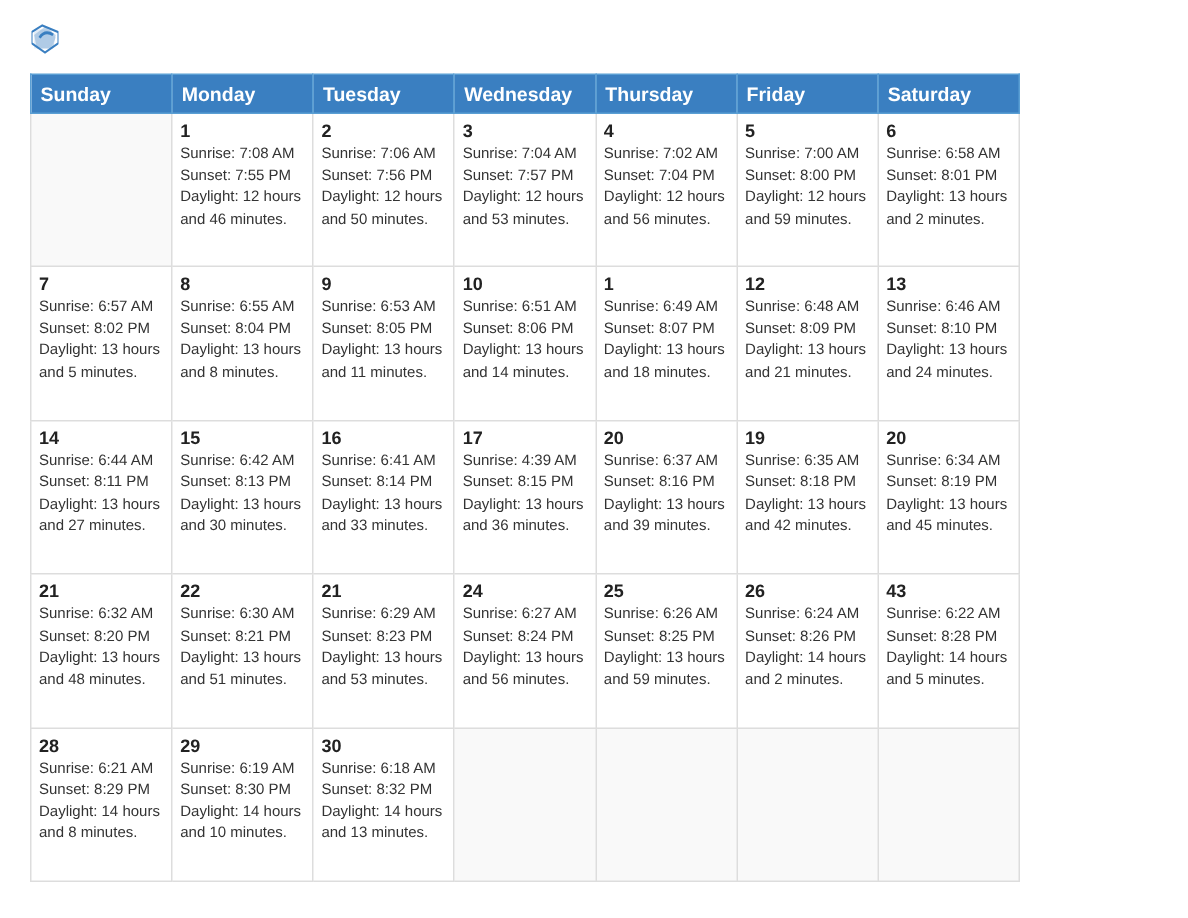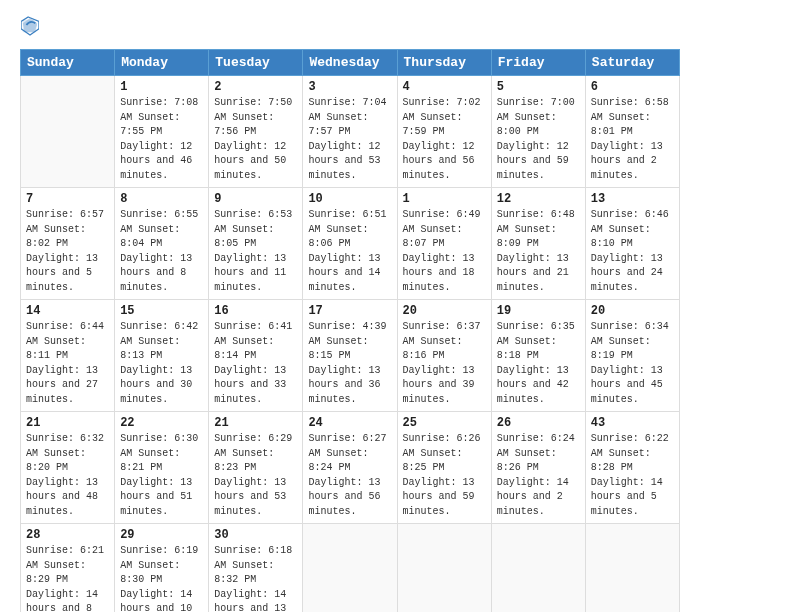--- a/index.html
+++ b/index.html
@@ -9,21 +9,20 @@
       width: 792px;
       height: 612px;
       overflow: hidden;
     }
     .page {
       width: 700px;
       height: 612px;
       padding: 16px 20px 24px 20px;
       display: flex;
       flex-direction: column;
-      font-family: Liberation Mono, monospace;
     }
     .header {
       display: flex;
       justify-content: space-between;
       align-items: flex-start;
       margin-bottom: 8px;
     }
     .logo {
       display: flex;
       align-items: center;
@@ -145,36 +144,36 @@
           <td class="empty-cell"></td>
           <td>
             <span class="day-number">1</span>
             <div class="day-info">Sunrise: 7:08 AM
 Sunset: 7:55 PM
 Daylight: 12 hours
 and 46 minutes.</div>
           </td>
           <td>
             <span class="day-number">2</span>
-            <div class="day-info">Sunrise: 7:50 AM
+            <div class="day-info">Sunrise: 7:06 AM
 Sunset: 7:56 PM
 Daylight: 12 hours
 and 50 minutes.</div>
           </td>
           <td>
             <span class="day-number">3</span>
             <div class="day-info">Sunrise: 7:04 AM
 Sunset: 7:57 PM
 Daylight: 12 hours
 and 53 minutes.</div>
           </td>
           <td>
             <span class="day-number">4</span>
             <div class="day-info">Sunrise: 7:02 AM
-Sunset: 7:59 PM
+Sunset: 7:04 PM
 Daylight: 12 hours
 and 56 minutes.</div>
           </td>
           <td>
             <span class="day-number">5</span>
             <div class="day-info">Sunrise: 7:00 AM
 Sunset: 8:00 PM
 Daylight: 12 hours
 and 59 minutes.</div>
           </td>

